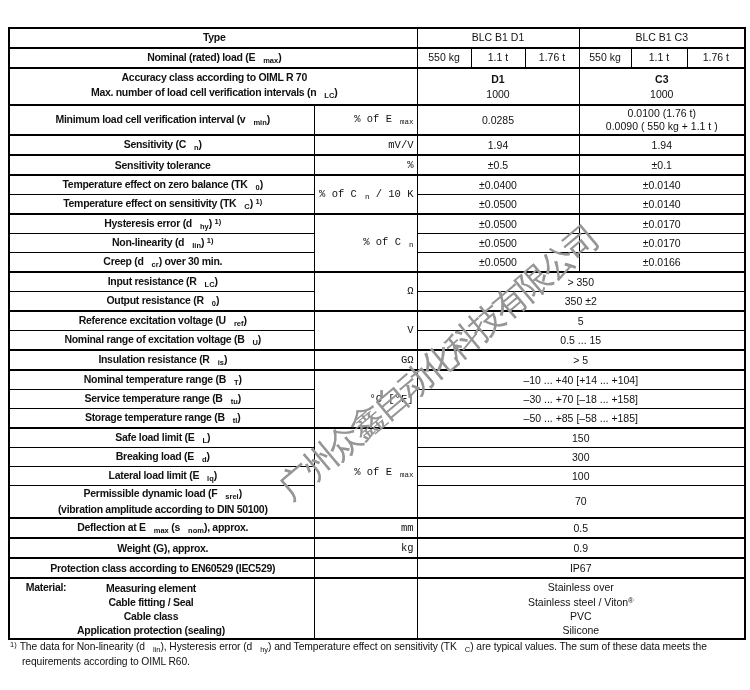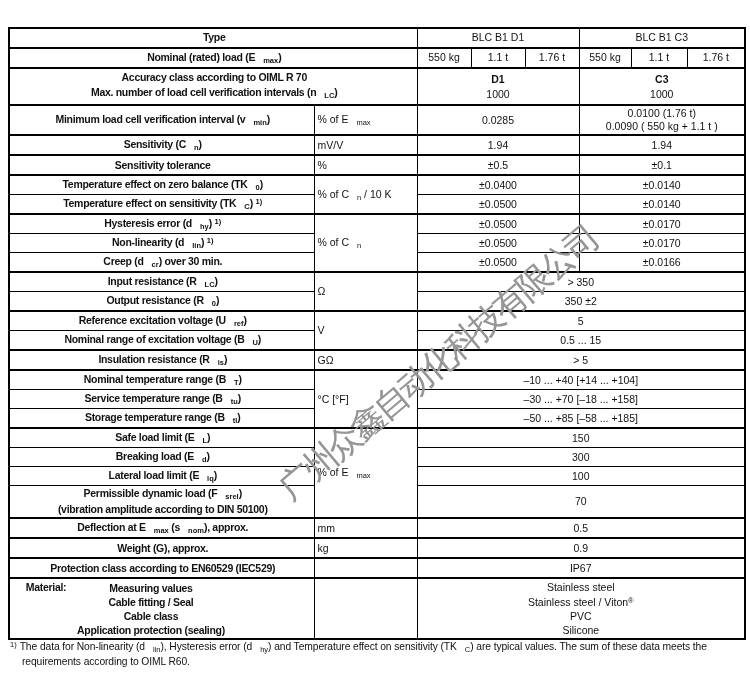--- a/index.html
+++ b/index.html
@@ -31,21 +31,21 @@
     overflow:hidden;
   }
   tr.cont td { border-top-width:1px; }
   td.l {
     text-align:center;
     font-weight:bold;
     padding-left:5px;
     letter-spacing:-0.3px;
     white-space:nowrap;
   }
-  td.u { text-align:left; font-weight:normal; }
+  td.u { text-align:right; font-weight:normal;font-family:Liberation Mono, monospace; }
   td.v { text-align:center; font-weight:normal; }
   .b { font-weight:bold; }
   sub { font-size:7.5px; vertical-align:-2px; letter-spacing:0;padding-left:8px; }
   sup { font-size:7.5px; vertical-align:3px; letter-spacing:0; }
   .two-line div { line-height:15px; }
   .mat-cell { display:flex; align-items:flex-start; }
   .mat-prefix { width:62px; flex:none; }
   .mat-items div, .mat-vals div { line-height:14px; }
   .mat-vals div { text-align:center; }
 
@@ -248,30 +248,30 @@
       <td class="l">Protection class according to EN60529 (IEC529)</td>
       <td class="u"></td>
       <td class="v" colspan="6">IP67</td>
     </tr>
 
     <tr>
       <td class="l">
         <div class="mat-cell">
           <span class="mat-prefix">Material:</span>
           <span class="mat-items">
-            <div>Measuring values</div>
+            <div>Measuring element</div>
             <div>Cable fitting / Seal</div>
             <div>Cable class</div>
             <div>Application protection (sealing)</div>
           </span>
         </div>
       </td>
       <td class="u"></td>
       <td class="v mat-vals" colspan="6">
-        <div>Stainless steel</div>
+        <div>Stainless over</div>
         <div>Stainless steel / Viton<sup>®</sup></div>
         <div>PVC</div>
         <div>Silicone</div>
       </td>
     </tr>
   </tbody>
     </table>
 
   <div class="footnote"><sup>1)</sup><span>The data for Non-linearity (d<sub>lin</sub>), Hysteresis error (d<sub>hy</sub>) and Temperature effect on sensitivity (TK<sub>C</sub>) are typical values. The sum of these data meets the requirements according to OIML R60.</span></div>
 

